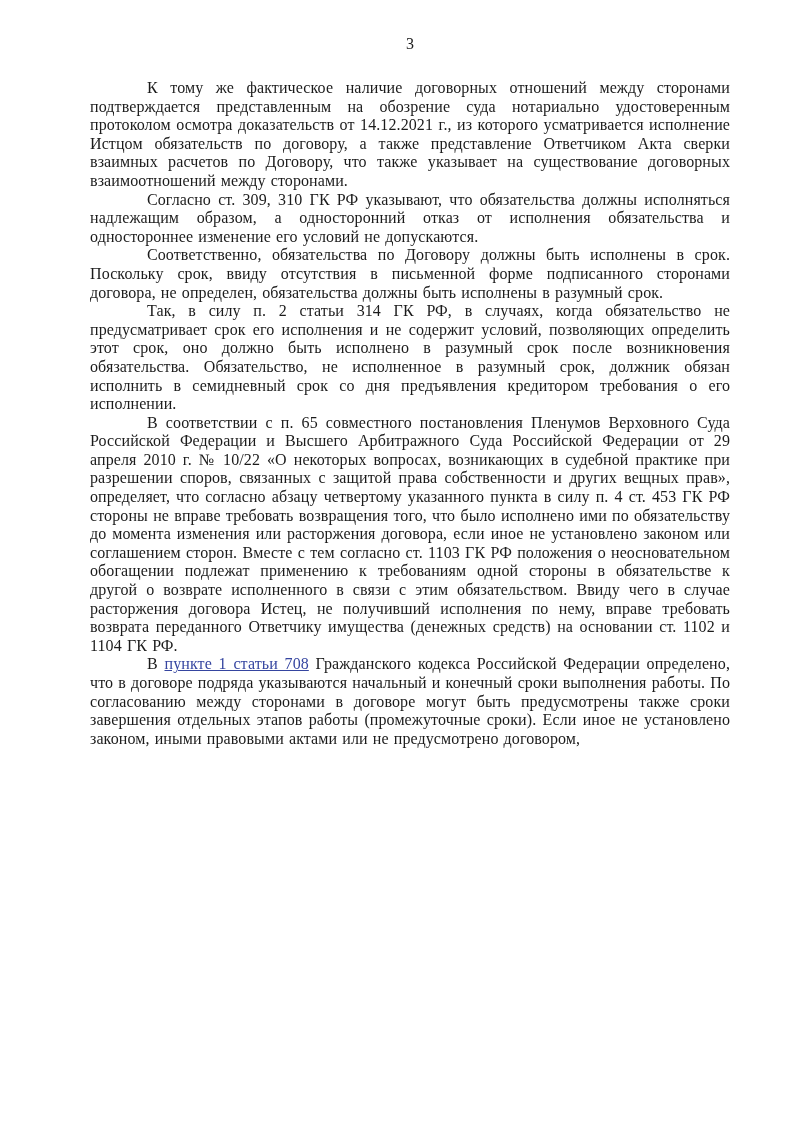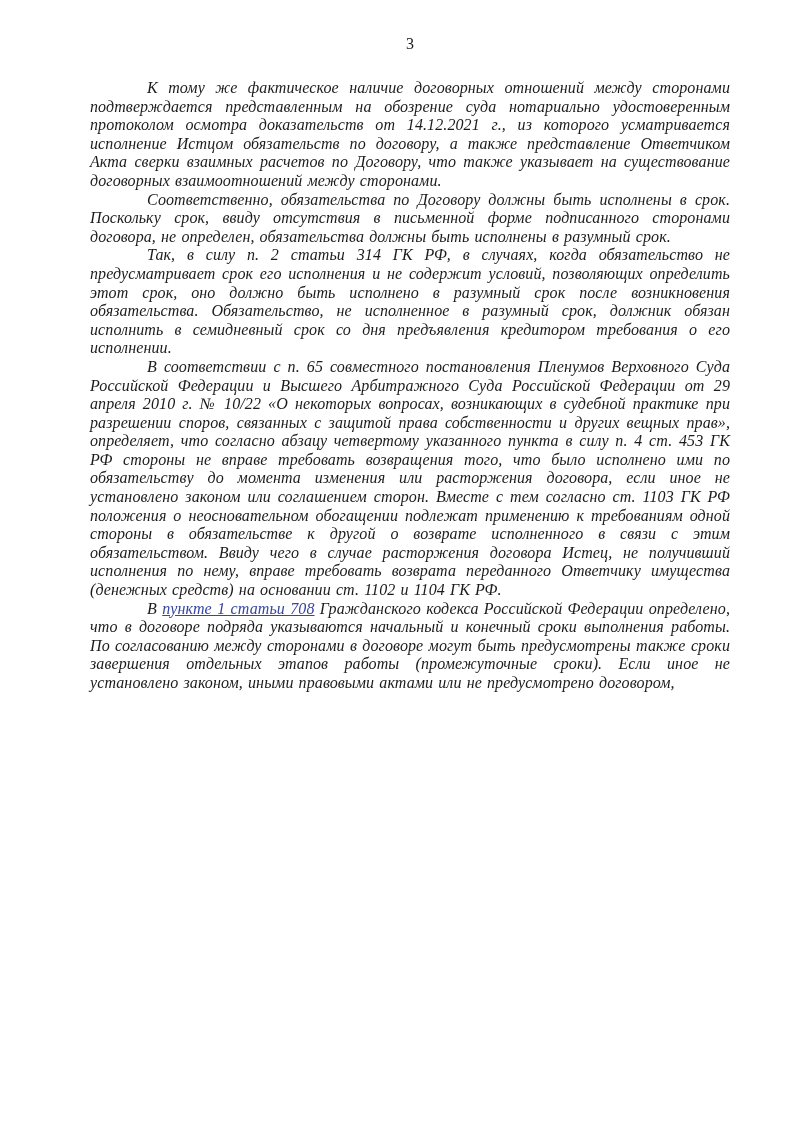--- a/index.html
+++ b/index.html
@@ -35,35 +35,35 @@
     margin: 0 0 26px 0;
   }
   .doc-body p {
     margin: 0;
     text-indent: 57px;
     text-align: justify;
     font-size: 16px;
     line-height: 18.6px;
     letter-spacing: 0.1px;
     word-spacing: 1px;
-    font-style: italic;
   }
   .doc-body a {
     color: var(--link-color, #3545a0);
     text-decoration: underline;
     cursor: pointer;
   }
 </style>
 </head>
 <body style="color: rgb(27, 27, 27); background: rgb(255, 255, 255);">
 
 <div class="sheet">
   <div class="content">
     <div class="page-number">3</div>
     <div class="doc-body">
       <p>К тому же фактическое наличие договорных отношений между сторонами подтверждается представленным на обозрение суда нотариально удостоверенным протоколом осмотра доказательств от 14.12.2021 г., из которого усматривается исполнение Истцом обязательств по договору, а также представление Ответчиком Акта сверки взаимных расчетов по Договору, что также указывает на существование договорных взаимоотношений между сторонами.</p>
+      <p>Согласно ст. 309, 310 ГК РФ указывают, что обязательства должны исполняться надлежащим образом, а односторонний отказ от исполнения обязательства и одностороннее изменение его условий не допускаются.</p>
       <p>Соответственно, обязательства по Договору должны быть исполнены в срок. Поскольку срок, ввиду отсутствия в письменной форме подписанного сторонами договора, не определен, обязательства должны быть исполнены в разумный срок.</p>
       <p>Так, в силу п. 2 статьи 314 ГК РФ, в случаях, когда обязательство не предусматривает срок его исполнения и не содержит условий, позволяющих определить этот срок, оно должно быть исполнено в разумный срок после возникновения обязательства. Обязательство, не исполненное в разумный срок, должник обязан исполнить в семидневный срок со дня предъявления кредитором требования о его исполнении.</p>
       <p>В соответствии с п. 65 совместного постановления Пленумов Верховного Суда Российской Федерации и Высшего Арбитражного Суда Российской Федерации от 29 апреля 2010 г. № 10/22 «О некоторых вопросах, возникающих в судебной практике при разрешении споров, связанных с защитой права собственности и других вещных прав», определяет, что согласно абзацу четвертому указанного пункта в силу п. 4 ст. 453 ГК РФ стороны не вправе требовать возвращения того, что было исполнено ими по обязательству до момента изменения или расторжения договора, если иное не установлено законом или соглашением сторон. Вместе с тем согласно ст. 1103 ГК РФ положения о неосновательном обогащении подлежат применению к требованиям одной стороны в обязательстве к другой о возврате исполненного в связи с этим обязательством. Ввиду чего в случае расторжения договора Истец, не получивший исполнения по нему, вправе требовать возврата переданного Ответчику имущества (денежных средств) на основании ст. 1102 и 1104 ГК РФ.</p>
       <p><span>В </span><a>пункте 1 статьи 708</a><span> Гражданского кодекса Российской Федерации определено, что в договоре подряда указываются начальный и конечный сроки выполнения работы. По согласованию между сторонами в договоре могут быть предусмотрены также сроки завершения отдельных этапов работы (промежуточные сроки). Если иное не установлено законом, иными правовыми актами или не предусмотрено договором,</span></p>
     </div>
   </div>
 </div>
 
 </body></html>

